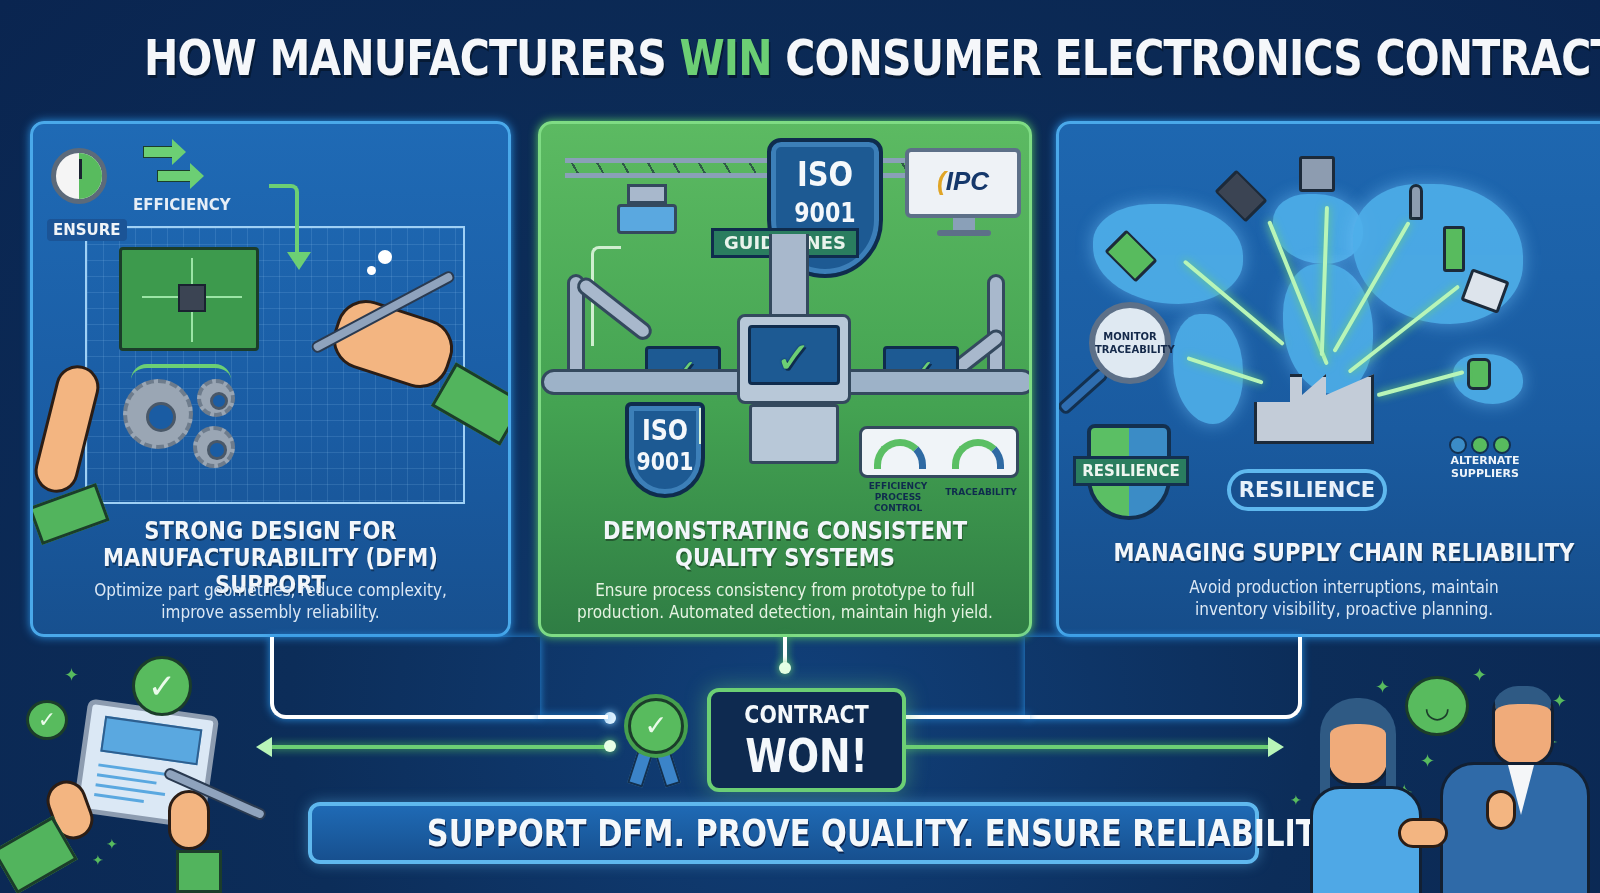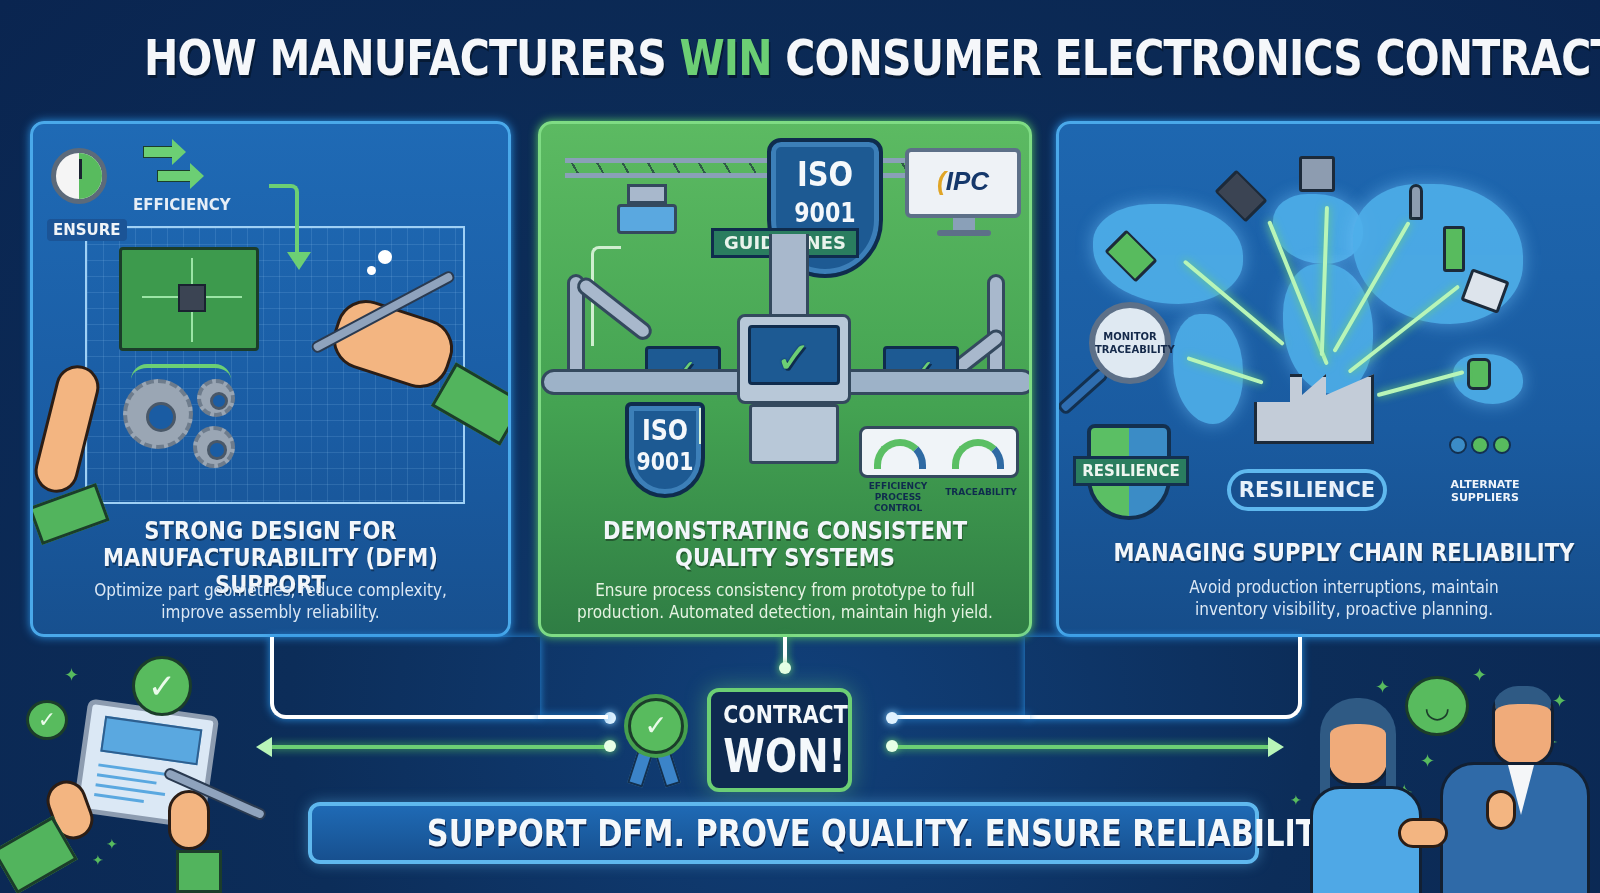--- a/index.html
+++ b/index.html
@@ -86,35 +86,35 @@
   
   .worldmap { position: absolute; left: 14px; top: 40px; width: 456px; height: 270px; }
   .continent { position: absolute; background: #4fb0ea; border-radius: 40% 55% 45% 60%; opacity: 0.9; box-shadow: 0 0 18px rgba(120,200,255,0.6); }
   .factory { position: absolute; left: 195px; top: 250px; width: 120px; height: 70px; background: #c3ccd8; border: 3px solid #1c2a3a; clip-path: polygon(0 40%, 30% 40%, 30% 0, 40% 0, 40% 30%, 60% 0, 60% 30%, 100% 0, 100% 100%, 0 100%); }
   .magnifier { position: absolute; left: 30px; top: 178px; width: 82px; height: 82px; border-radius: 50%; background: #dfe9f2; border: 6px solid #5d7088; }
   .magnifier-handle { position: absolute; left: -6px; top: 260px; width: 60px; height: 14px; background: #2e6db0; border: 3px solid #13304f; border-radius: 6px; transform: rotate(-42deg); }
   .mag-text { position: absolute; left: 0; top: 22px; width: 100%; text-align: center; font-family: "DejaVu Sans", sans-serif; font-weight: bold; font-size: 10px; line-height: 13px; color: #14294a; }
   .res-shield { position: absolute; left: 28px; top: 300px; width: 84px; height: 96px; background: linear-gradient(90deg,#5bbf64 50%, #3b8cc6 50%); border: 4px solid #13304f; border-radius: 8px 8px 42px 42px; }
   .res-ribbon { position: absolute; left: 14px; top: 332px; width: 116px; height: 30px; background: #2a7d5f; border: 3px solid #13304f; text-align: center; font-family: "DejaVu Sans", sans-serif; font-weight: bold; font-size: 15px; line-height: 24px; color: #eef6f0; }
   .res-pill { position: absolute; left: 168px; top: 345px; width: 160px; height: 42px; border-radius: 21px; background: #17508f; border: 4px solid #5fb8ee; text-align: center; font-family: "DejaVu Sans", sans-serif; font-weight: bold; font-size: 21px; line-height: 34px; color: #e8f1fa; }
-  .alt-supp { position: absolute; left: 376px; top: 330px; width: 100px; text-align: center; font-family: "DejaVu Sans", sans-serif; font-weight: bold; font-size: 11px; line-height: 13px; color: #eef4fa; margin-top: 24px; }
+  .alt-supp { position: absolute; left: 376px; top: 330px; width: 100px; text-align: center; font-family: "DejaVu Sans", sans-serif; font-weight: bold; font-size: 11px; line-height: 13px; color: #eef4fa; }
   .people { position: absolute; left: 390px; top: 310px; font-size: 22px; color: #5bbf64; }
   .component { position: absolute; border: 3px solid #1c2a3a; border-radius: 3px; }
   .glow-arrow { position: absolute; height: 4px; background: #b8f5b8; box-shadow: 0 0 8px #6ccf74; transform-origin: 0 50%; border-radius: 2px; }
 
   
   .connector { position: absolute; border-color: #55b8ff; box-shadow: 0 0 8px #2a8fe0; }
   .connector.green { border-color: #6ccf74; box-shadow: 0 0 8px #55c460; }
   .node-dot { position: absolute; width: 12px; height: 12px; border-radius: 50%; background: #dff2ff; box-shadow: 0 0 8px #8fd4ff; }
   .long-arrow { position: absolute; top: 745px; height: 4px; background: #6ccf74; box-shadow: 0 0 8px #55c460; }
   .long-arrow.left::before { content: ""; position: absolute; left: -14px; top: -8px; border-right: 16px solid #b8f5b8; border-top: 10px solid transparent; border-bottom: 10px solid transparent; }
   .long-arrow.right::after { content: ""; position: absolute; right: -14px; top: -8px; border-left: 16px solid #b8f5b8; border-top: 10px solid transparent; border-bottom: 10px solid transparent; }
 
   .contract-box {
-    position: absolute; left: 707px; top: 688px; width: 145px; height: 104px;
+    position: absolute; left: 707px; top: 688px; width: 199px; height: 104px;
     background: #0e2a50; border: 4px solid #6ccf74; border-radius: 12px;
     box-shadow: 0 0 22px rgba(108,207,116,0.45);
     text-align: center;
   }
   .contract-line1 { display:block; margin-top: 8px; font-family: "DejaVu Sans", sans-serif; font-weight: bold; font-size: 25px; line-height: 30px; color: #f4f8fb; transform: scaleX(0.82); }
   .contract-line2 { display:block; font-family: "DejaVu Sans", sans-serif; font-weight: bold; font-size: 46px; line-height: 52px; color: #f4f8fb; transform: scaleX(0.82); }
   .rosette { position: absolute; left: 628px; top: 698px; width: 56px; height: 56px; border-radius: 50%; background: #58bb5e; border: 3px solid #1b3d2a; box-shadow: 0 0 0 4px #46a04e; text-align: center; line-height: 50px; font-size: 28px; font-weight: bold; color: #eafbea; }
   .rosette-tail { position: absolute; top: 752px; width: 16px; height: 34px; background: #3b84c9; border: 2px solid #13304f; }
 
   .tagline {

